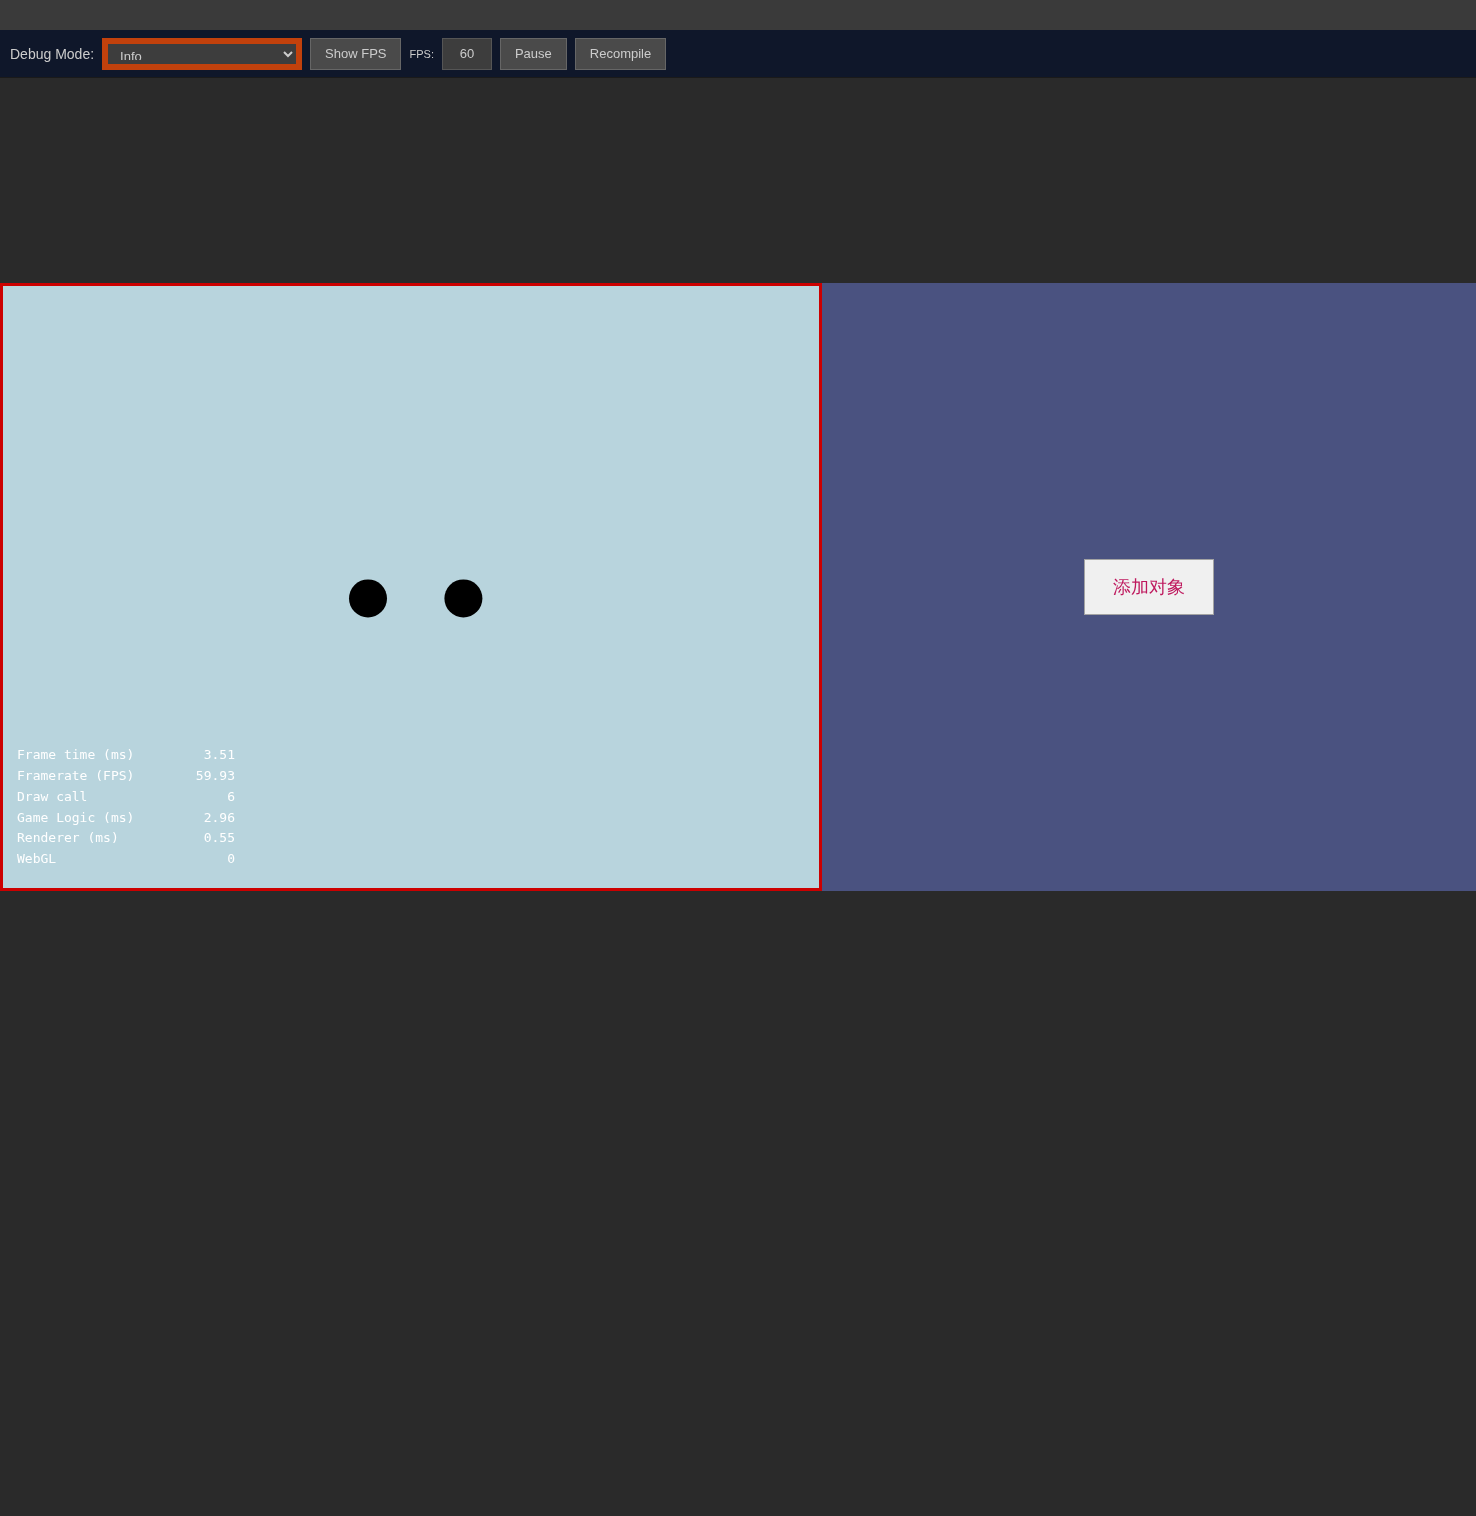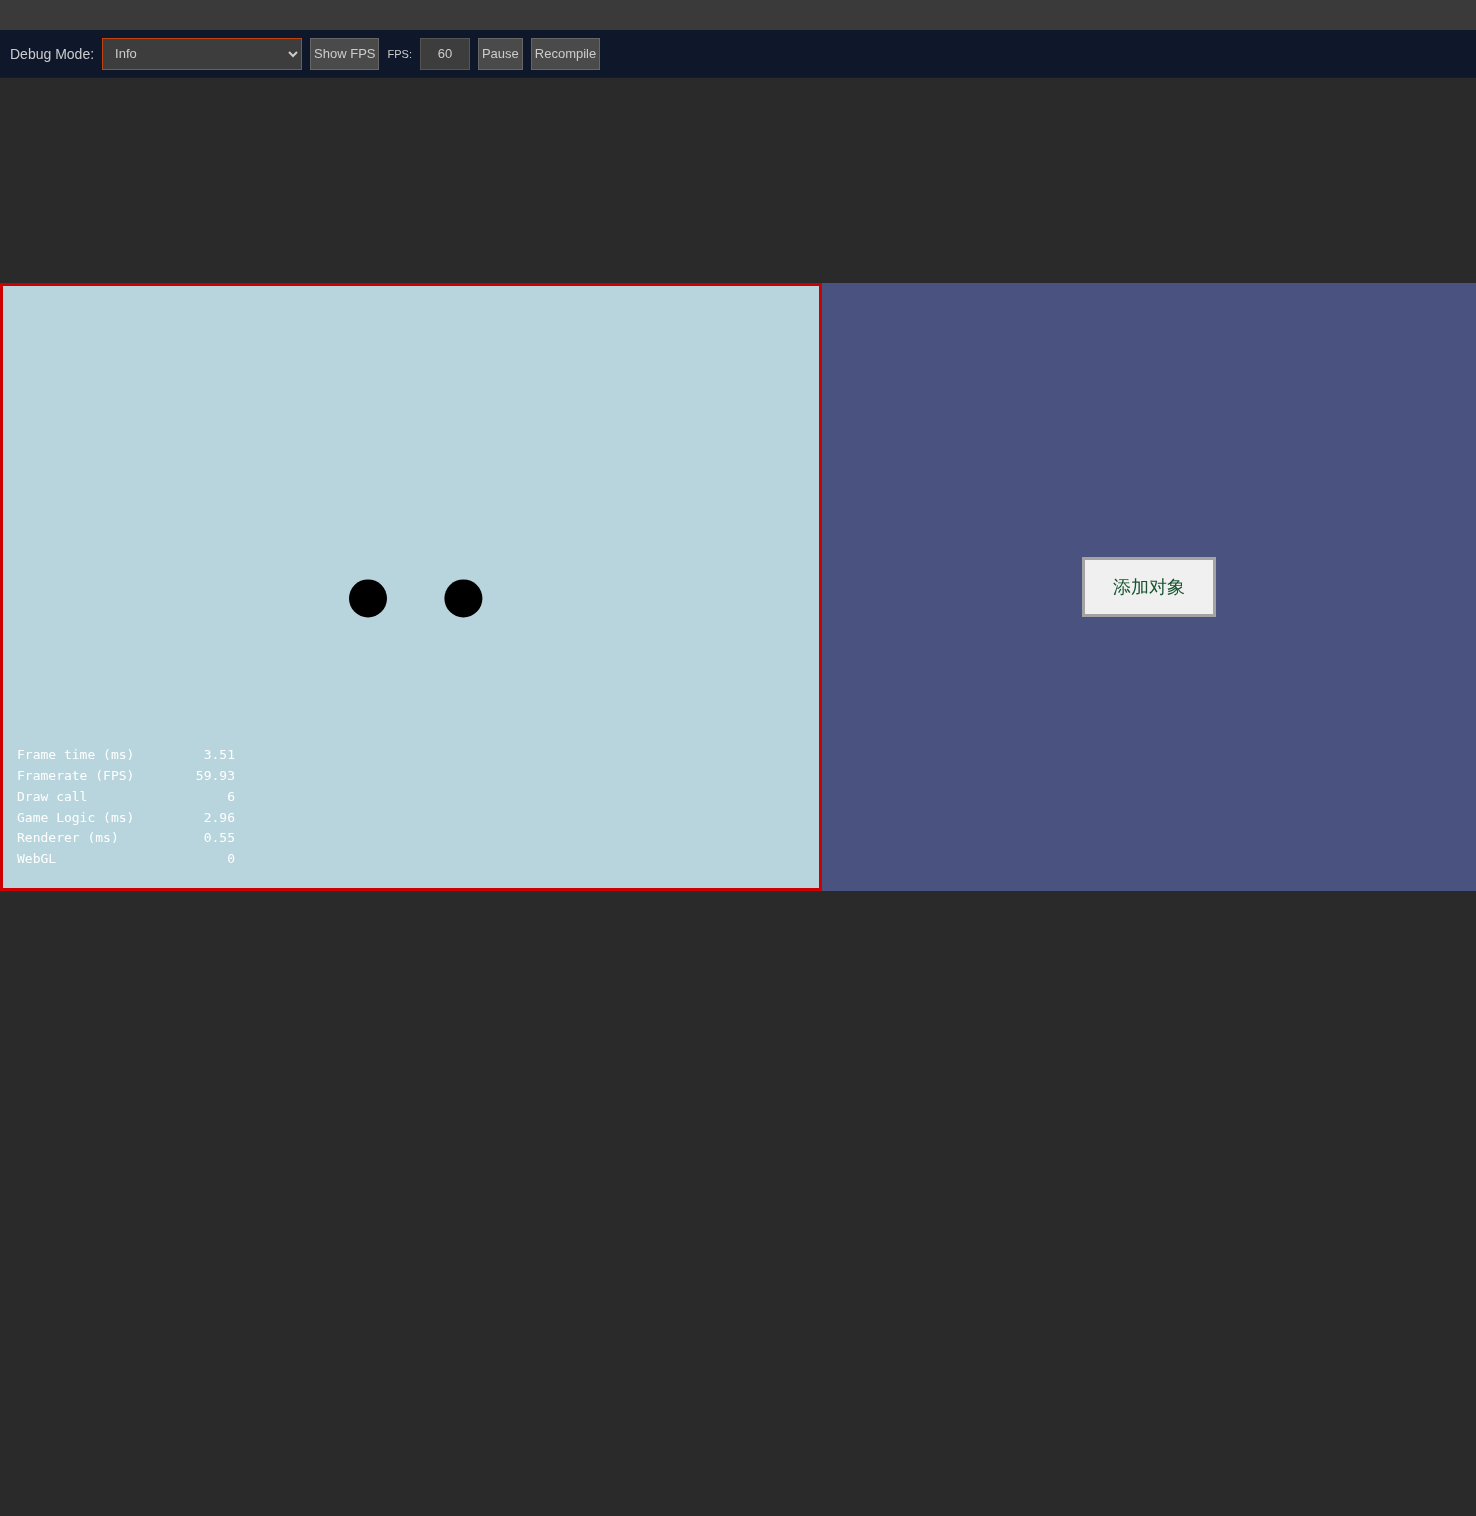--- a/index.html
+++ b/index.html
@@ -37,34 +37,34 @@
 
     .toolbar-label {
       color: #cccccc;
       font-size: 14px;
       white-space: nowrap;
     }
 
     .debug-mode-select {
       background-color: #3d3d3d;
       color: #cccccc;
-      border: 1px solid #c2410c;
+      border: 6px solid #c2410c;
       padding: 4px 8px;
       font-size: 13px;
       width: 200px;
       height: 32px;
       cursor: pointer;
       appearance: auto;
     }
 
     .toolbar-btn {
       background-color: #4a4a4a;
       color: #cccccc;
       border: 1px solid #666;
-      padding: 4px 3px;
+      padding: 4px 14px;
       font-size: 13px;
       height: 32px;
       cursor: pointer;
       white-space: nowrap;
     }
 
     .fps-label {
       color: #cccccc;
       font-size: 11px;
     }
@@ -159,22 +159,22 @@
       flex: 1;
       height: 608px;
       background-color: #4a5280;
       display: flex;
       align-items: center;
       justify-content: center;
     }
 
     .add-object-btn {
       background-color: #f0f0f0;
-      color: #14532d;
-      border: 3px solid #a3a3a3;
+      color: #be185d;
+      border: 1px solid #a3a3a3;
       padding: 15px 28px;
       font-size: 18px;
       cursor: pointer;
       white-space: nowrap;
     }
 
     
     .spacer-bottom {
       width: 100%;
       height: 625px;

